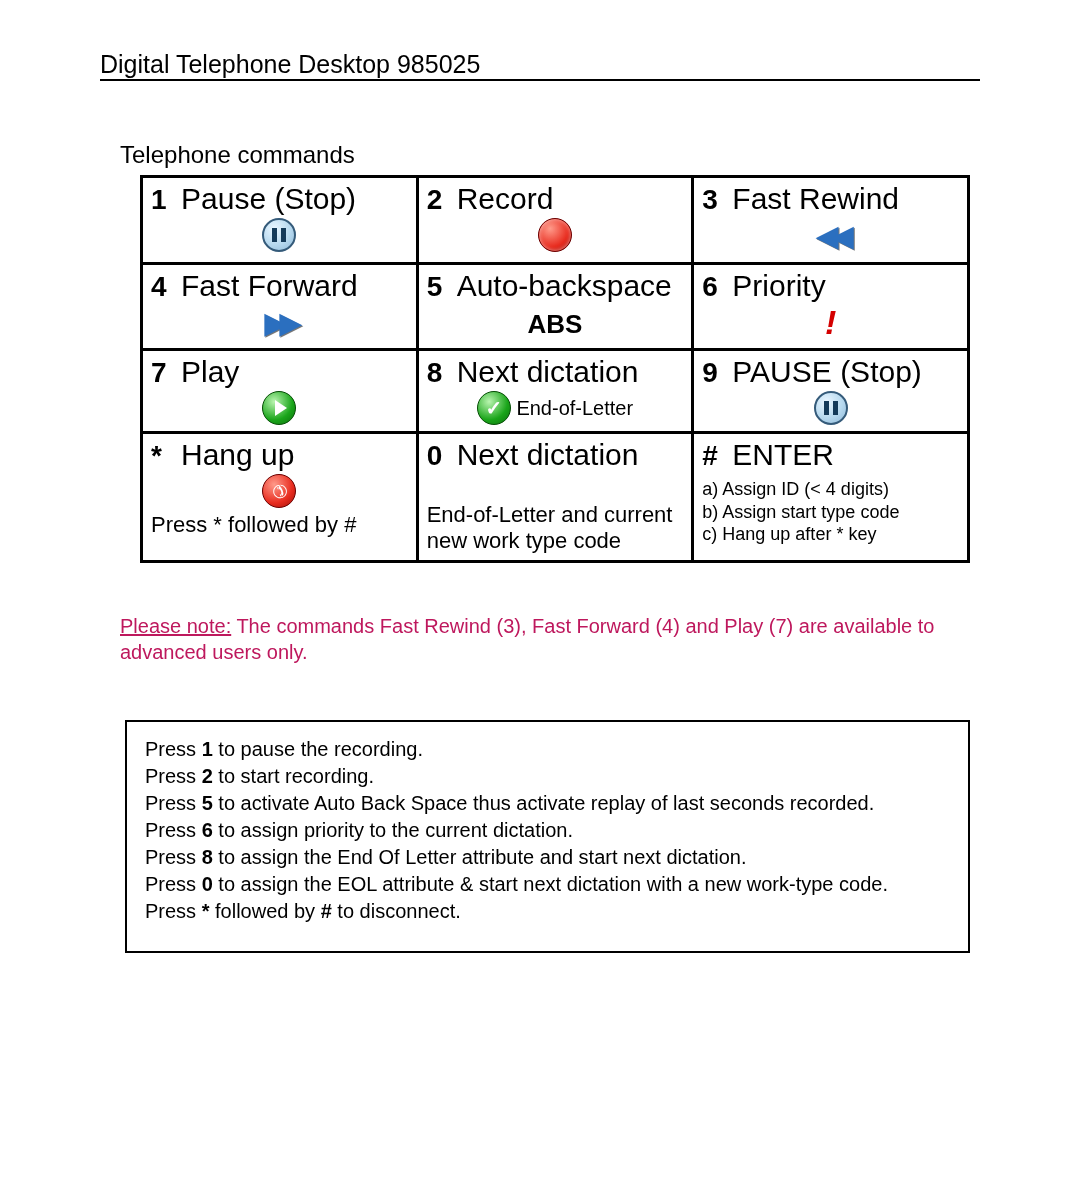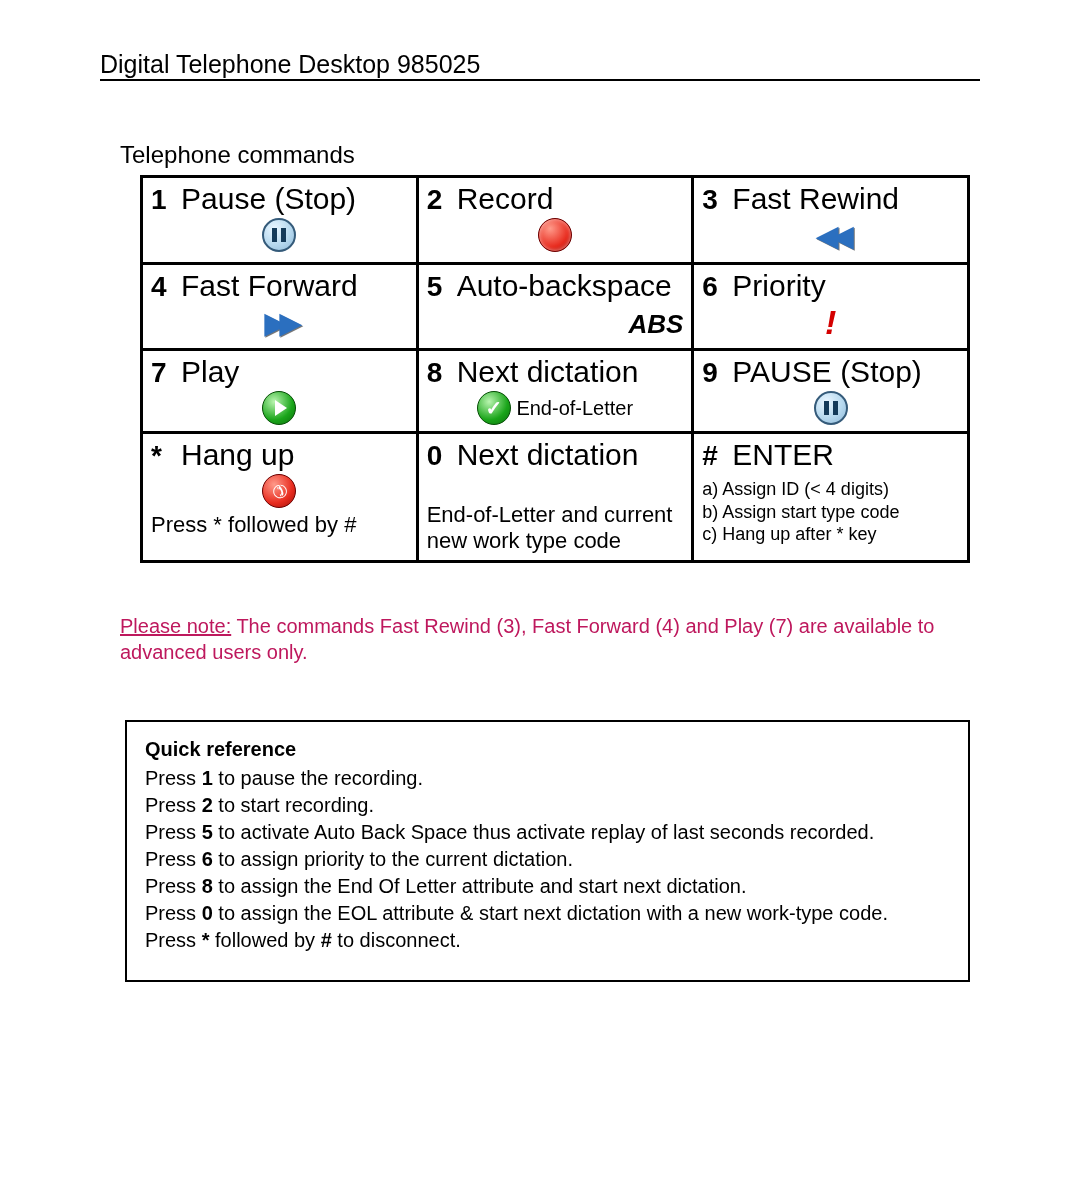--- a/index.html
+++ b/index.html
@@ -35,21 +35,21 @@
       vertical-align: top;
       padding: 4px 8px 6px 8px;
       width: 33.33%;
     }
     .cell-row { display: flex; align-items: baseline; gap: 10px; }
     .keynum { font-size: 28px; font-weight: bold; min-width: 20px; }
     .keylabel { font-size: 30px; }
     .icon-row { text-align: center; margin-top: 2px; }
     .subnote { font-size: 22px; margin-top: 4px; }
     .subnote-center { font-size: 20px; text-align: center; margin-top: 2px; }
-    .abs { font-size: 26px; font-weight: bold; font-style: italic; text-align: right; margin-top: 6px; }
+    .abs { font-size: 26px; font-weight: bold; text-align: center; margin-top: 6px; }
     .priority-mark { font-size: 34px; font-weight: bold; font-style: italic; color: #d40000; text-align: center; }
     .enter-notes { font-size: 18px; margin-top: 6px; line-height: 1.25; }
     .icon-circle {
       display: inline-flex; align-items: center; justify-content: center;
       width: 34px; height: 34px; border-radius: 50%;
     }
     .icon-pause {
       background: radial-gradient(circle at 35% 30%, #eaf6ff, #b7d9ef 55%, #8fb9d8);
       border: 2px solid #355b7a;
     }
@@ -223,21 +223,20 @@
     </td>
   </tr>
 </tbody>
   </table>
 
 <div class="note-box">
   <span class="underline">Please note:</span><span>  The commands Fast Rewind (3), Fast Forward (4) and Play (7) are available to advanced users only.</span>
 </div>
 
 <div class="quickref">
-  <div class="quickref-title">Quick reference</div>
   <div class="qr-line"><span>Press </span><b>1</b><span> to pause the recording.</span></div>
   <div class="qr-line"><span>Press </span><b>2</b><span> to start recording.</span></div>
   <div class="qr-line"><span>Press </span><b>5</b><span> to activate Auto Back Space thus activate replay of last seconds recorded.</span></div>
   <div class="qr-line"><span>Press </span><b>6</b><span> to assign priority to the current dictation.</span></div>
   <div class="qr-line"><span>Press </span><b>8</b><span> to assign the End Of Letter attribute and start next dictation.</span></div>
   <div class="qr-line"><span>Press </span><b>0</b><span> to assign the EOL attribute &amp; start next dictation with a new work-type code.</span></div>
   <div class="qr-line"><span>Press </span><b>*</b><span> followed by </span><b>#</b><span> to disconnect.</span></div>
 </div>
 
 </body></html>

